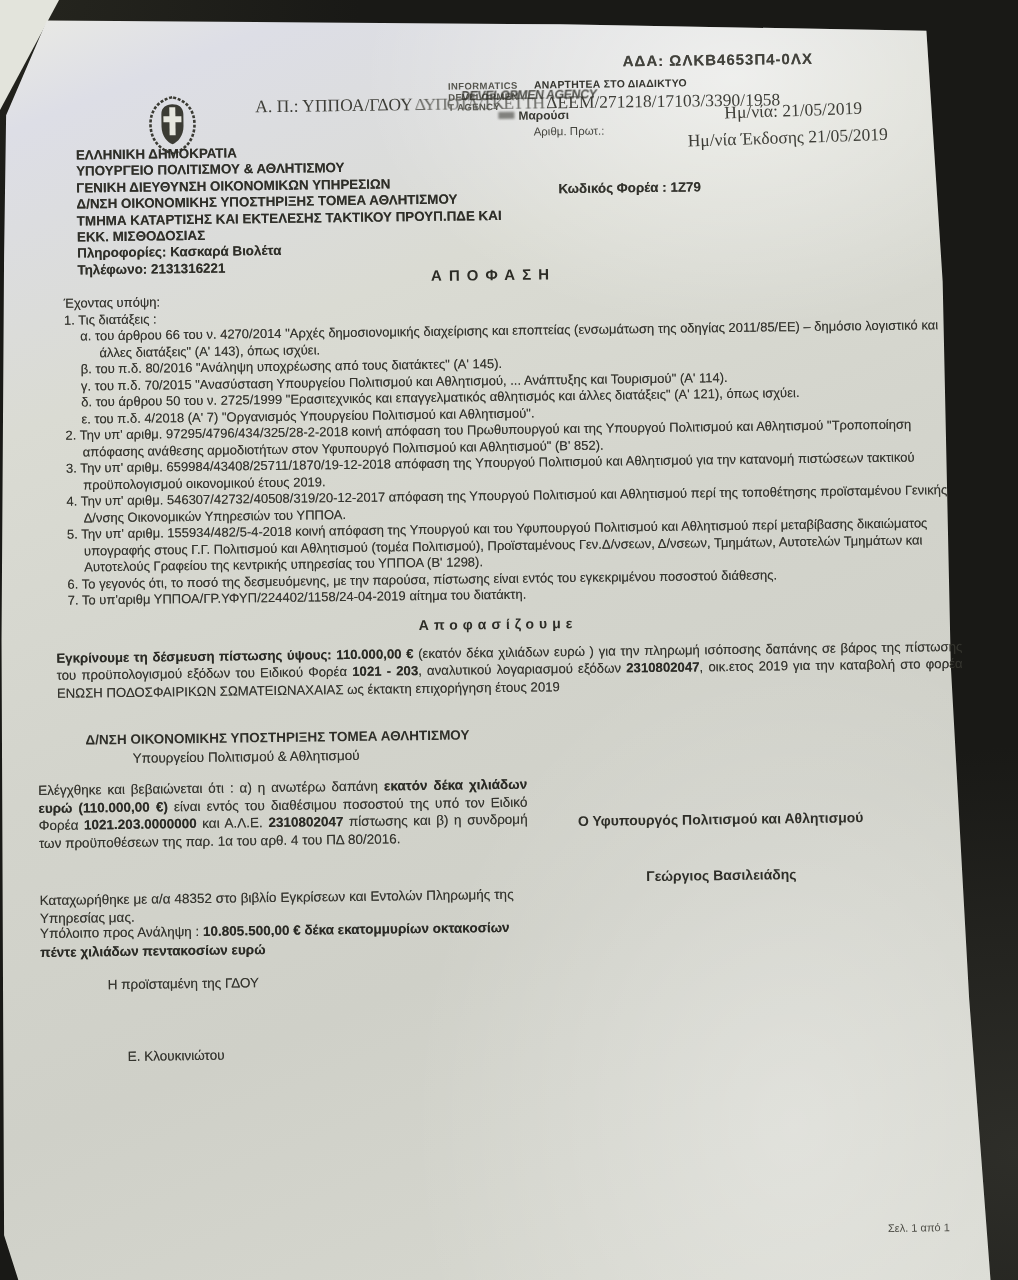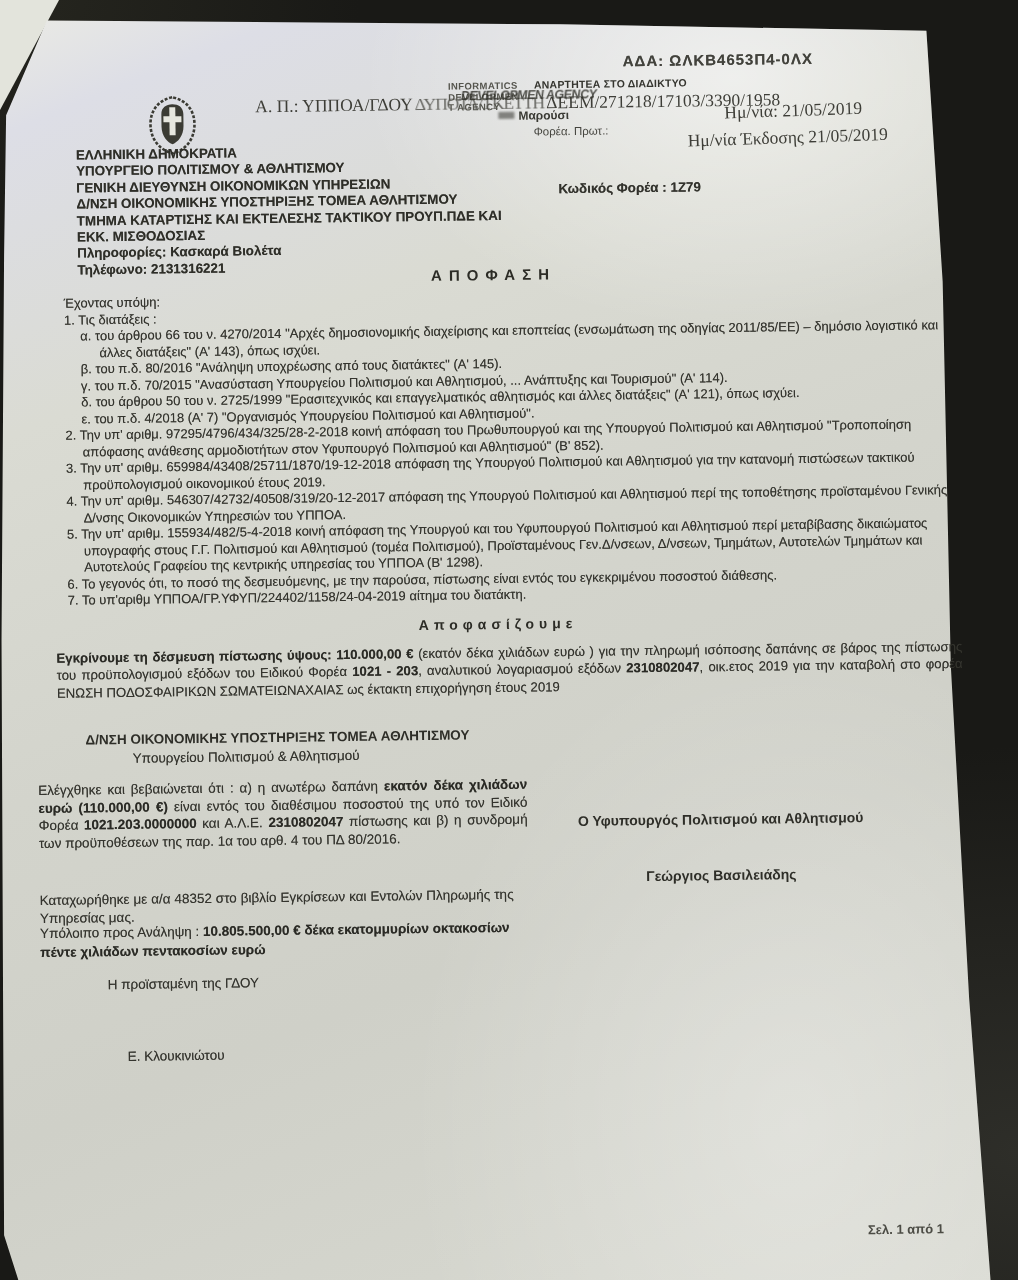--- a/index.html
+++ b/index.html
@@ -63,21 +63,21 @@
   .certify{left:36px;top:776px;width:489px;font-size:13.5px;line-height:17.6px;text-align:justify;}
   .registered{left:36px;top:886px;width:474px;font-size:13.5px;line-height:17.6px;text-align:justify;}
   .remainder{left:36px;top:918px;width:505px;font-size:13.5px;line-height:19px;}
   .head-title{left:103px;top:972px;font-size:13.5px;}
   .head-name{left:122px;top:1044px;font-size:13.5px;}
 
   
   .minister-title{left:557px;top:814px;width:322px;text-align:center;font-size:14px;font-weight:700;color:#2e2e28;}
   .minister-name{left:557px;top:870px;width:322px;text-align:center;font-size:14px;font-weight:700;color:#2e2e28;}
 
-  .page-num{left:860px;top:1227px;font-size:13px;font-weight:700;color:#4c4c45;}
+  .page-num{left:880px;top:1227px;font-size:11px;font-weight:400;color:#4c4c45;}
 </style>
 </head>
 <body>
 
 <div class="photo">
   <div class="backsheet"></div>
   <div class="paper"></div>
 
   <div class="content">
 
@@ -86,21 +86,21 @@
     <div class="abs protocol serif">
       <span>Α. Π.: ΥΠΠΟΑ/ΓΔΟΥ</span><span class="obscured">ΔΥΠΟΤΑ/ΤΚΕΤΤΗ</span><span>ΔΕΕΜ/271218/17103/3390/1958</span>
     </div>
 
     <div class="abs informatics">INFORMATICS
 DEVELOPMEN
 T AGENCY</div>
     <div class="abs informatics-ghost">DEVELOPMEN AGENCY</div>
     <div class="abs anartitea">ΑΝΑΡΤΗΤΕΑ ΣΤΟ ΔΙΑΔΙΚΤΥΟ</div>
     <div class="abs marousi">Μαρούσι</div>
-    <div class="abs arithm">Φορέα. Πρωτ.:</div>
+    <div class="abs arithm">Αριθμ. Πρωτ.:</div>
     <div class="abs date1 serif">Ημ/νία: 21/05/2019</div>
     <div class="abs date2 serif">Ημ/νία Έκδοσης 21/05/2019</div>
 
     <div class="abs emblem">
       <svg width="58" height="62" viewBox="0 0 58 62">
         <path d="M29 3 C15 6 7 16 7 30 C7 45 16 56 29 59 C42 56 51 45 51 30 C51 16 43 6 29 3Z" fill="none" stroke="#3b3b34" stroke-width="2.6" stroke-dasharray="3 1.7"></path>
         <path d="M29 10 C23 10 18 13 18 20 L18 32 C18 42 24 48 29 50 C34 48 40 42 40 32 L40 20 C40 13 35 10 29 10Z" fill="#3b3b34"></path>
         <rect x="26" y="13" width="6" height="28" fill="#e6e6de"></rect>
         <rect x="20" y="22" width="18" height="6" fill="#e6e6de"></rect>
       </svg>

